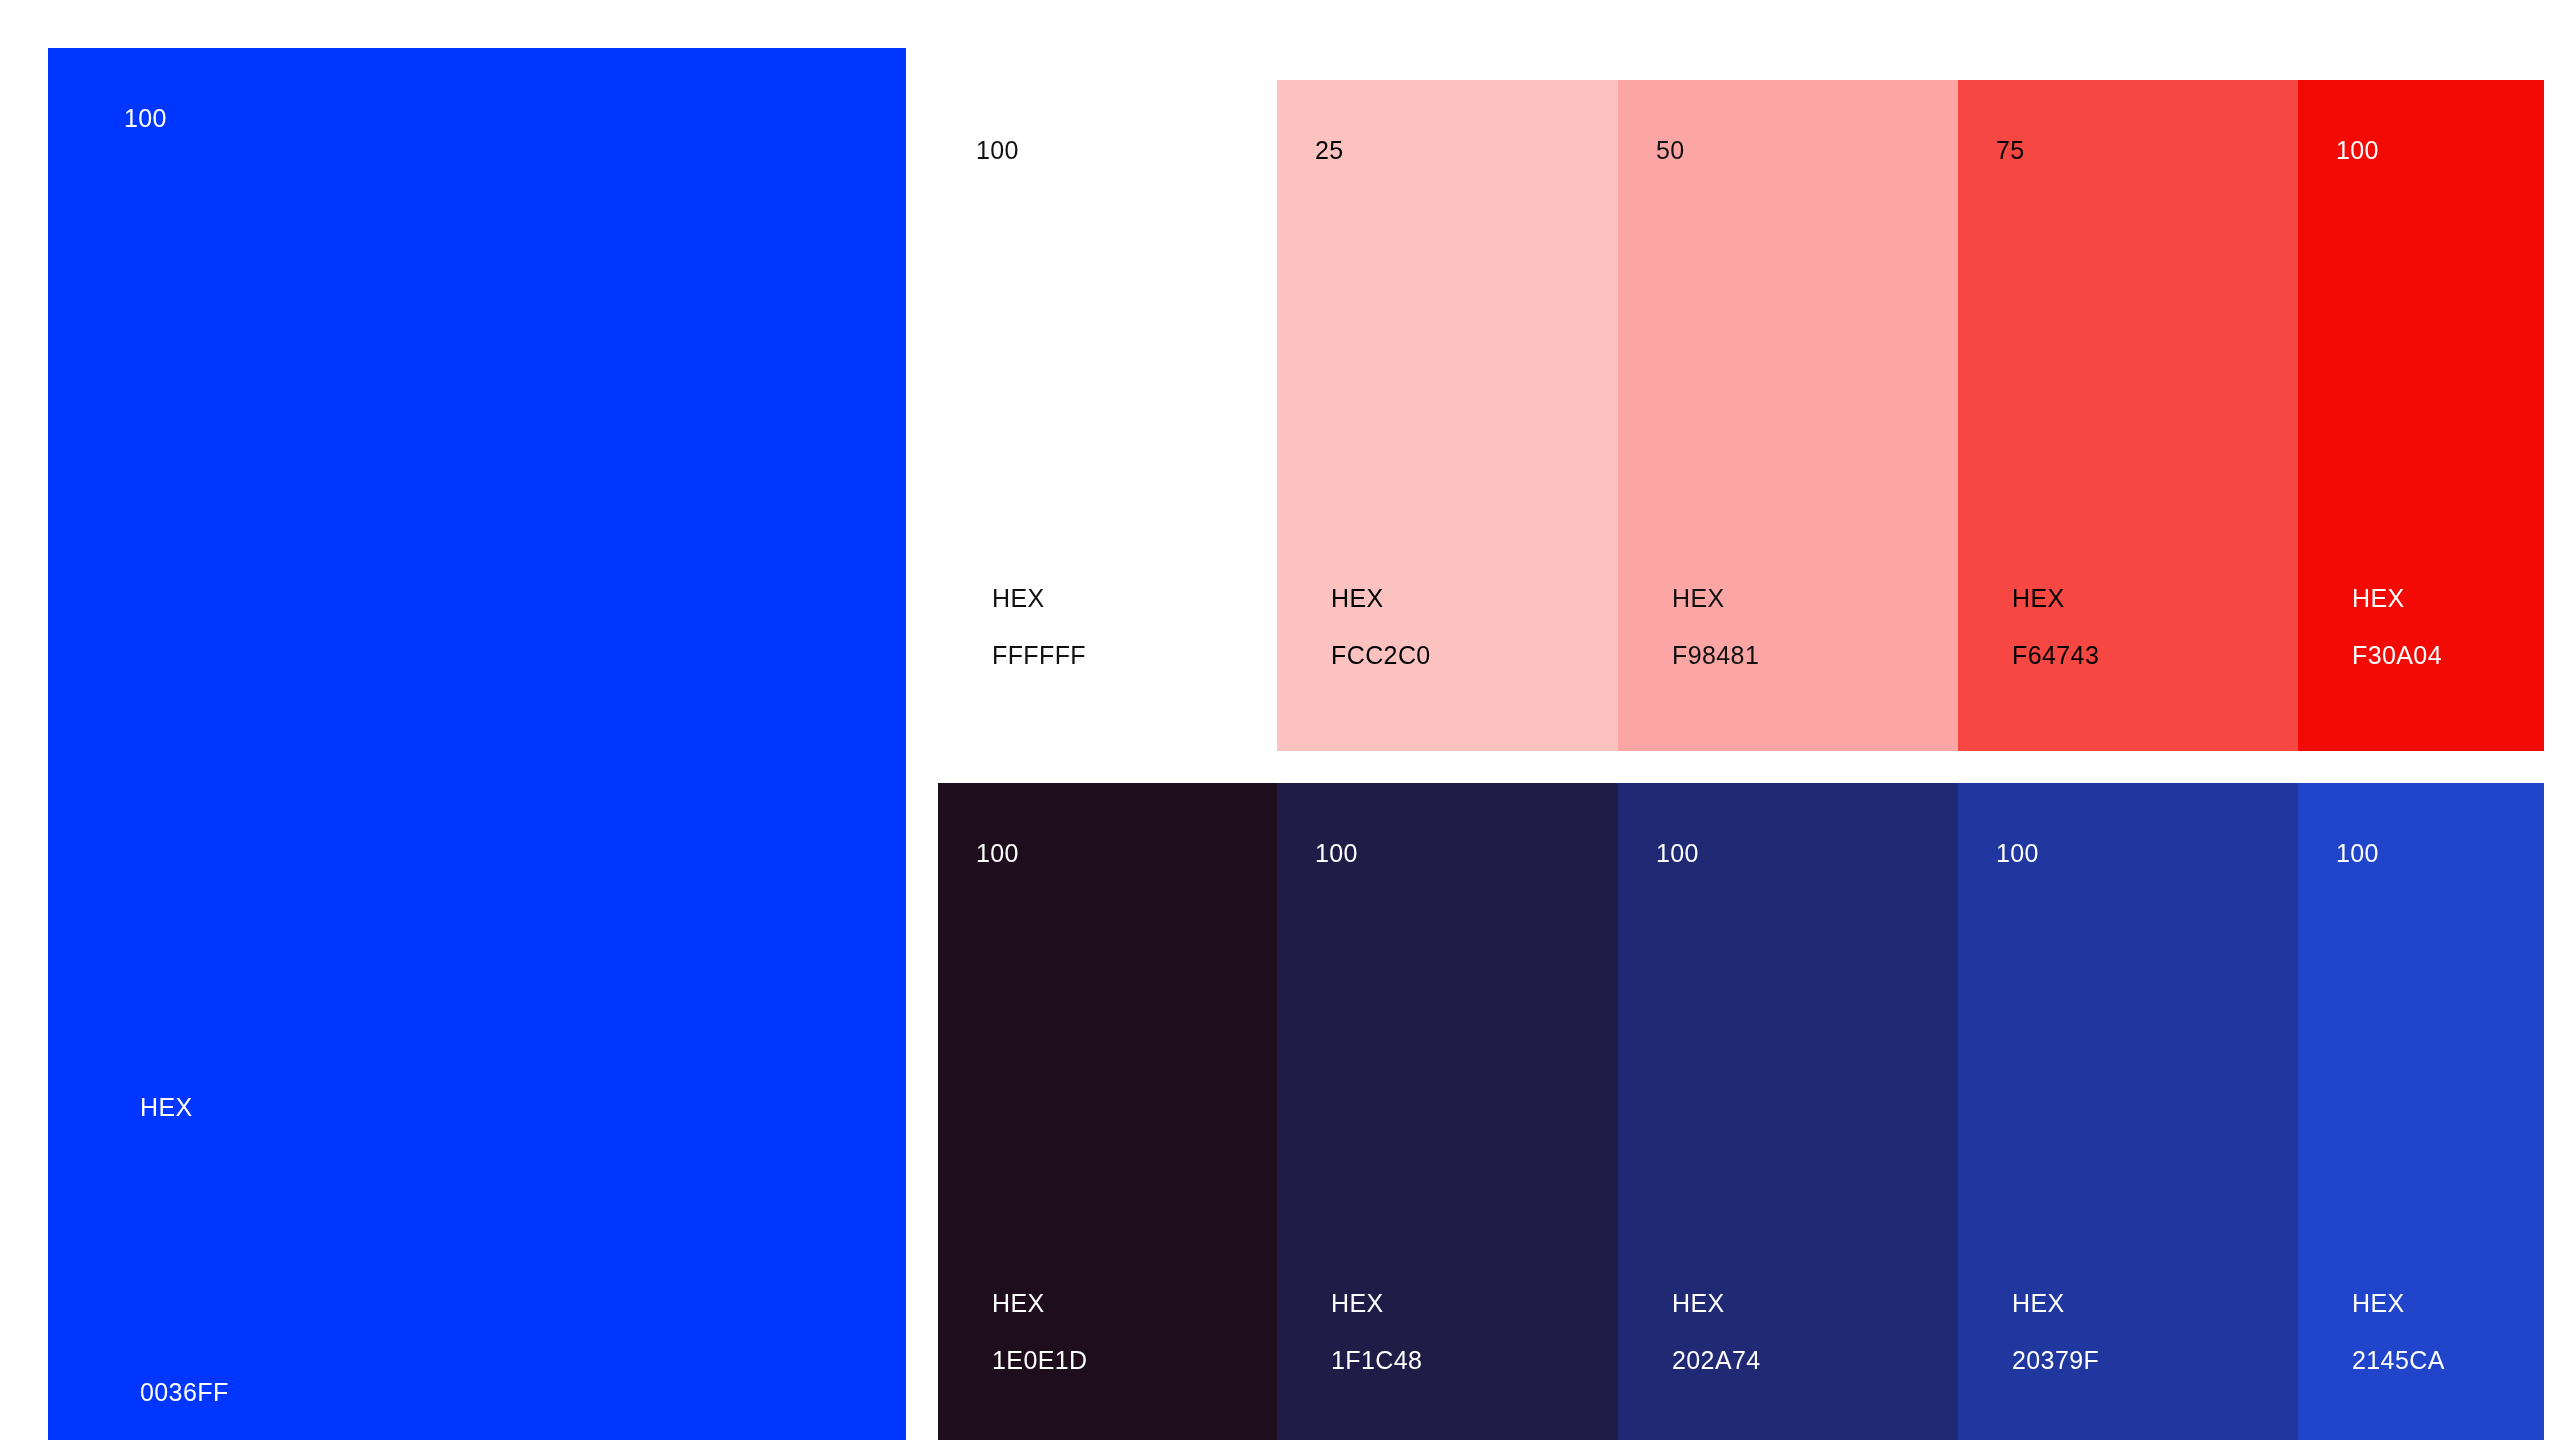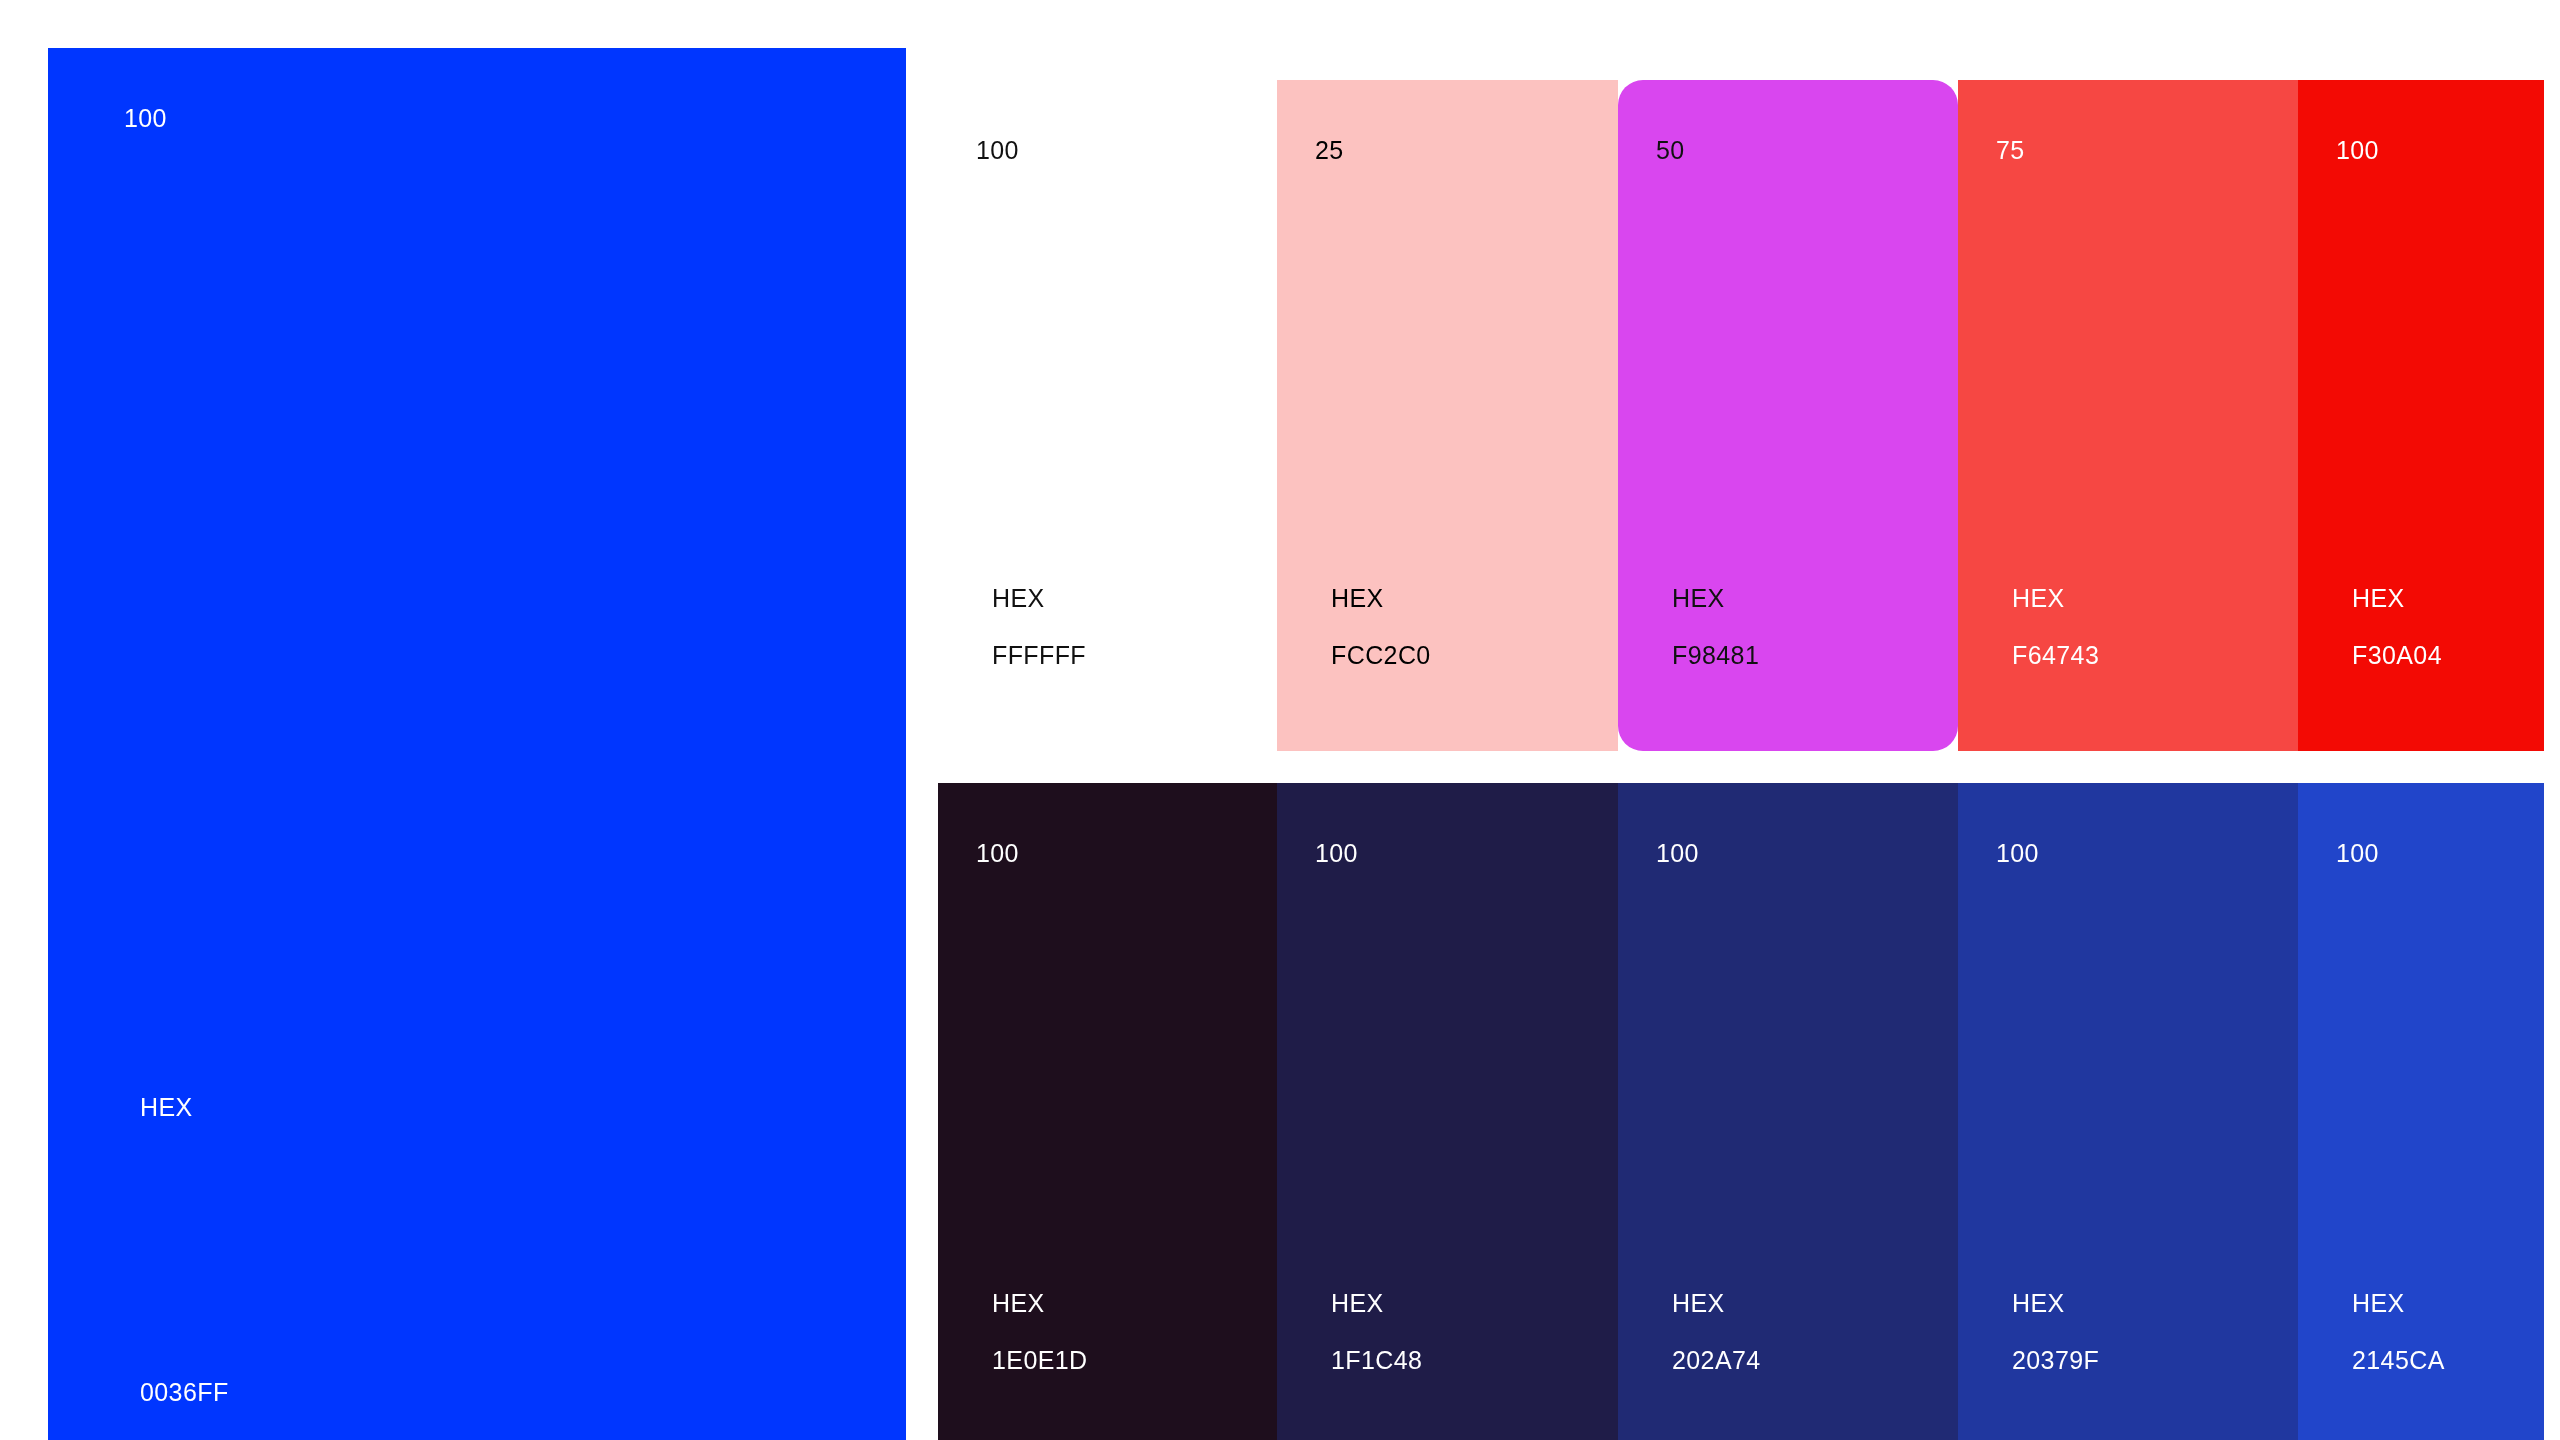--- a/index.html
+++ b/index.html
@@ -112,28 +112,28 @@
             <span class="hex-value">FFFFFF</span>
           </div>
         </div>
         <div class="swatch col-1" style="background-color: rgb(252, 194, 192); color: #000000;">
           <div class="tint">25</div>
           <div class="hexrow">
             <span class="hex-label">HEX</span>
             <span class="hex-value">FCC2C0</span>
           </div>
         </div>
-        <div class="swatch col-2" style="background-color: #d946ef; color: rgb(17, 17, 17); border-radius: 25px;">
+        <div class="swatch col-2" style="background-color: #fca5a5; color: rgb(17, 17, 17);">
           <div class="tint">50</div>
           <div class="hexrow">
             <span class="hex-label">HEX</span>
             <span class="hex-value">F98481</span>
           </div>
         </div>
-        <div class="swatch col-3" style="background-color: rgb(246, 71, 67); color: #ffffff; text-align: right;">
+        <div class="swatch col-3" style="background-color: rgb(246, 71, 67); color: #000000; text-align: right;">
           <div class="tint">75</div>
           <div class="hexrow">
             <span class="hex-label">HEX</span>
             <span class="hex-value">F64743</span>
           </div>
         </div>
         <div class="swatch col-4" style="background-color: rgb(243, 10, 4); color: rgb(255, 255, 255);">
           <div class="tint">100</div>
           <div class="hexrow">
             <span class="hex-label">HEX</span>

